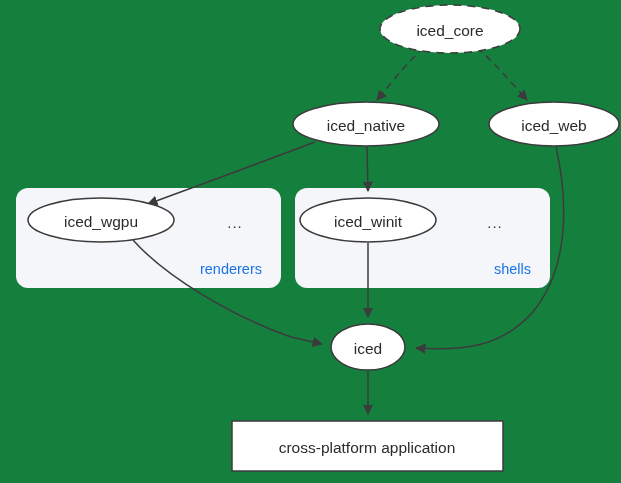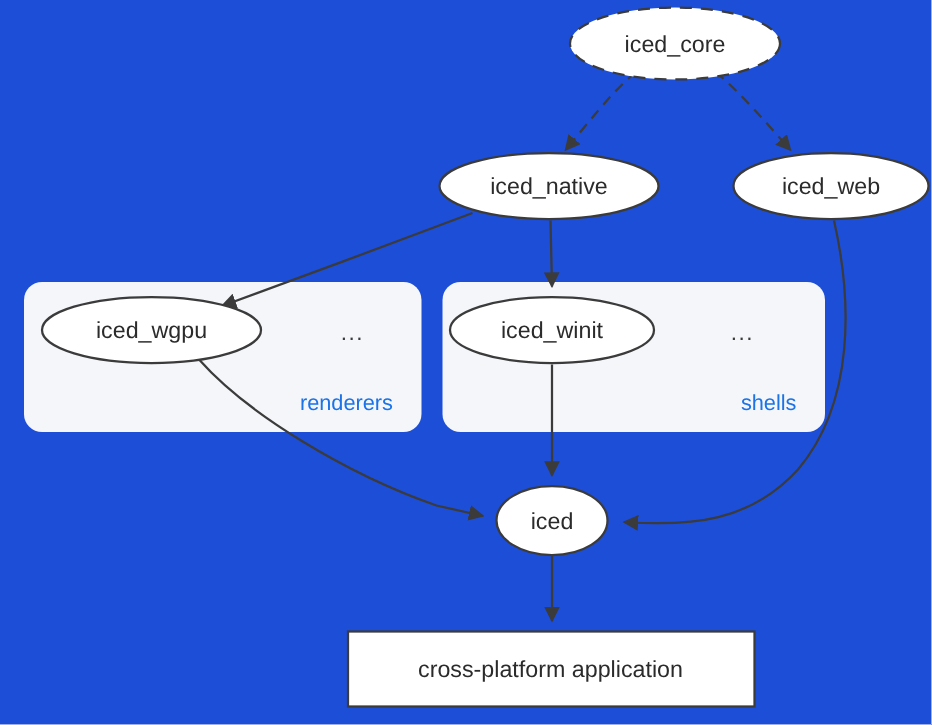--- a/index.html
+++ b/index.html
@@ -7,21 +7,21 @@
     padding: 0;
     background: #ffffff;
   }
   body {
     font-family: "Liberation Sans", sans-serif;
   }
   #diagram-root {
     position: relative;
     width: 621px;
     height: 483px;
-    background: #1d4ed8;
+    background: #15803d;
     overflow: hidden;
   }
   svg.canvas {
     position: absolute;
     left: 0;
     top: 0;
     width: 621px;
     height: 483px;
   }
   .node-text {

